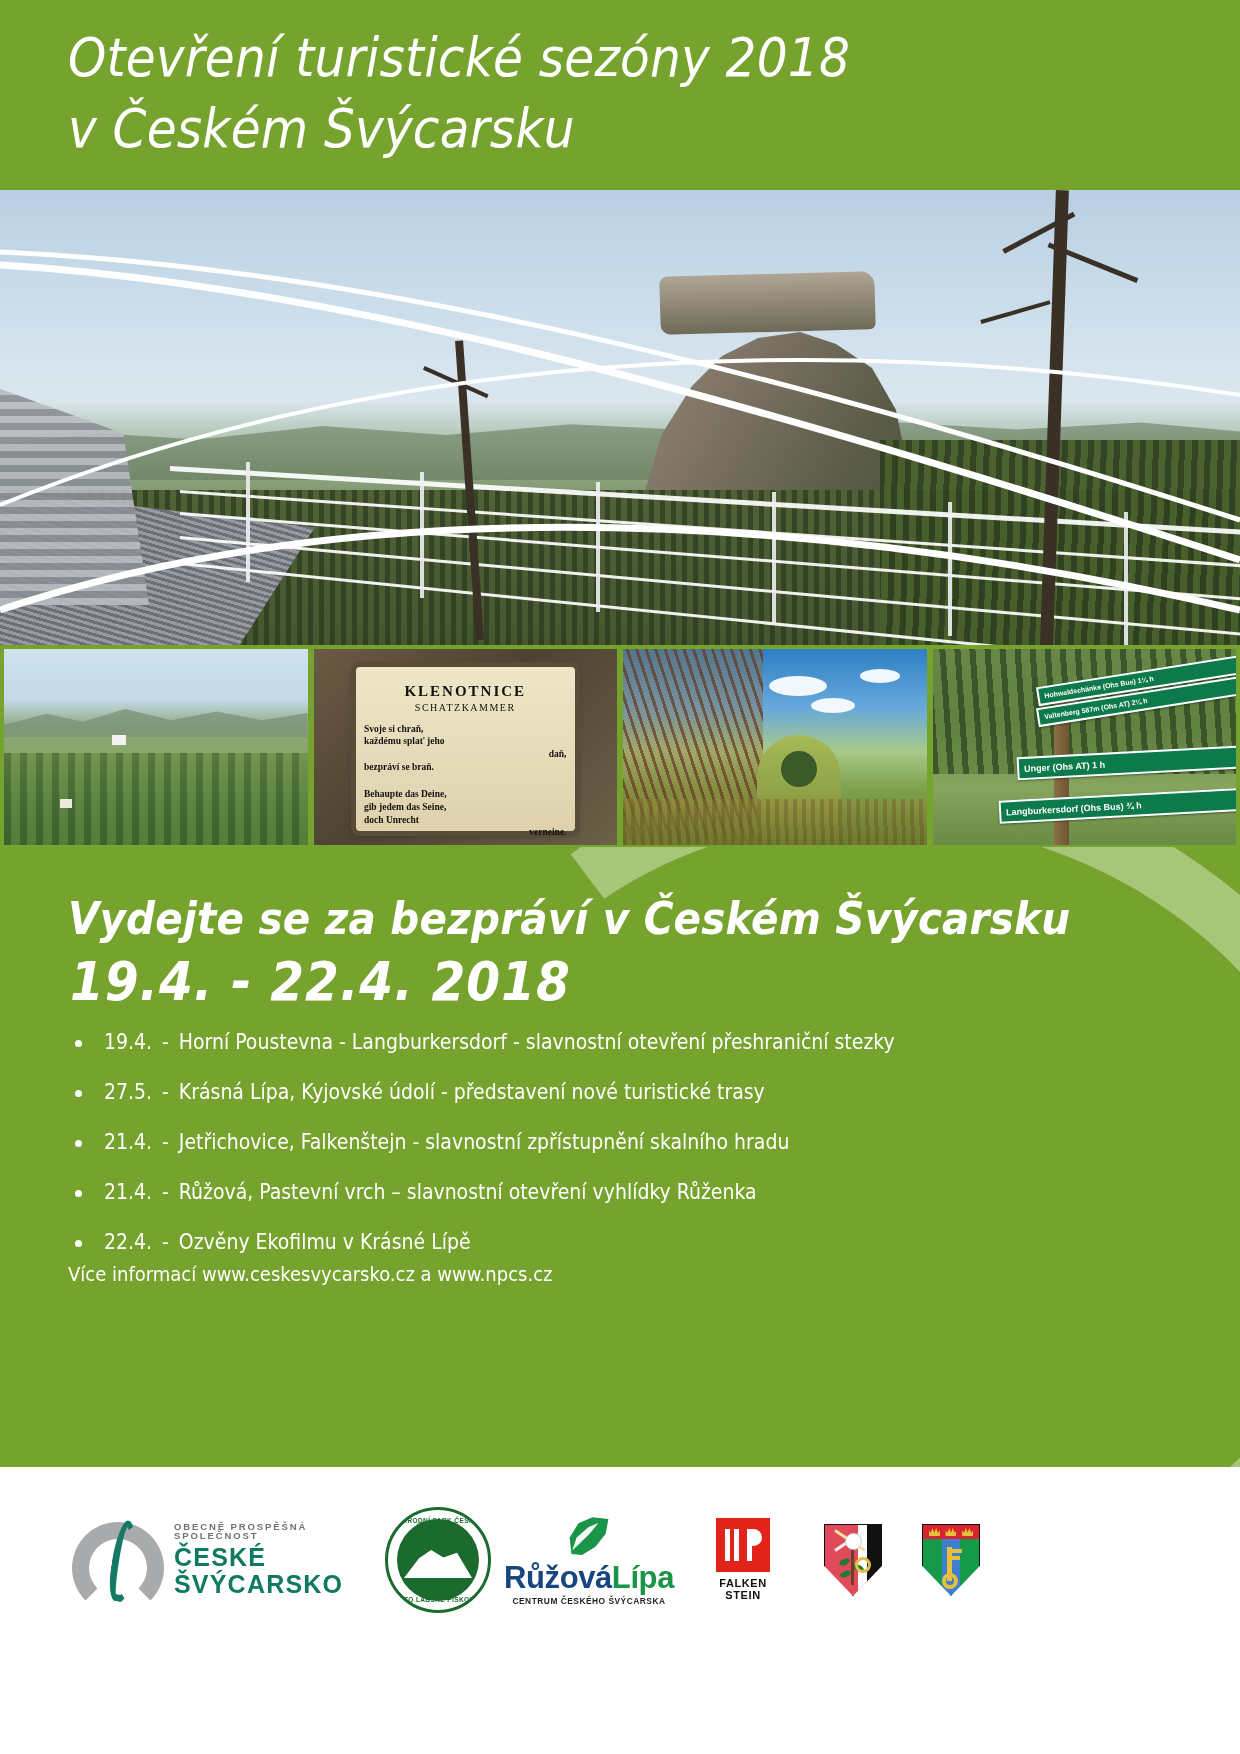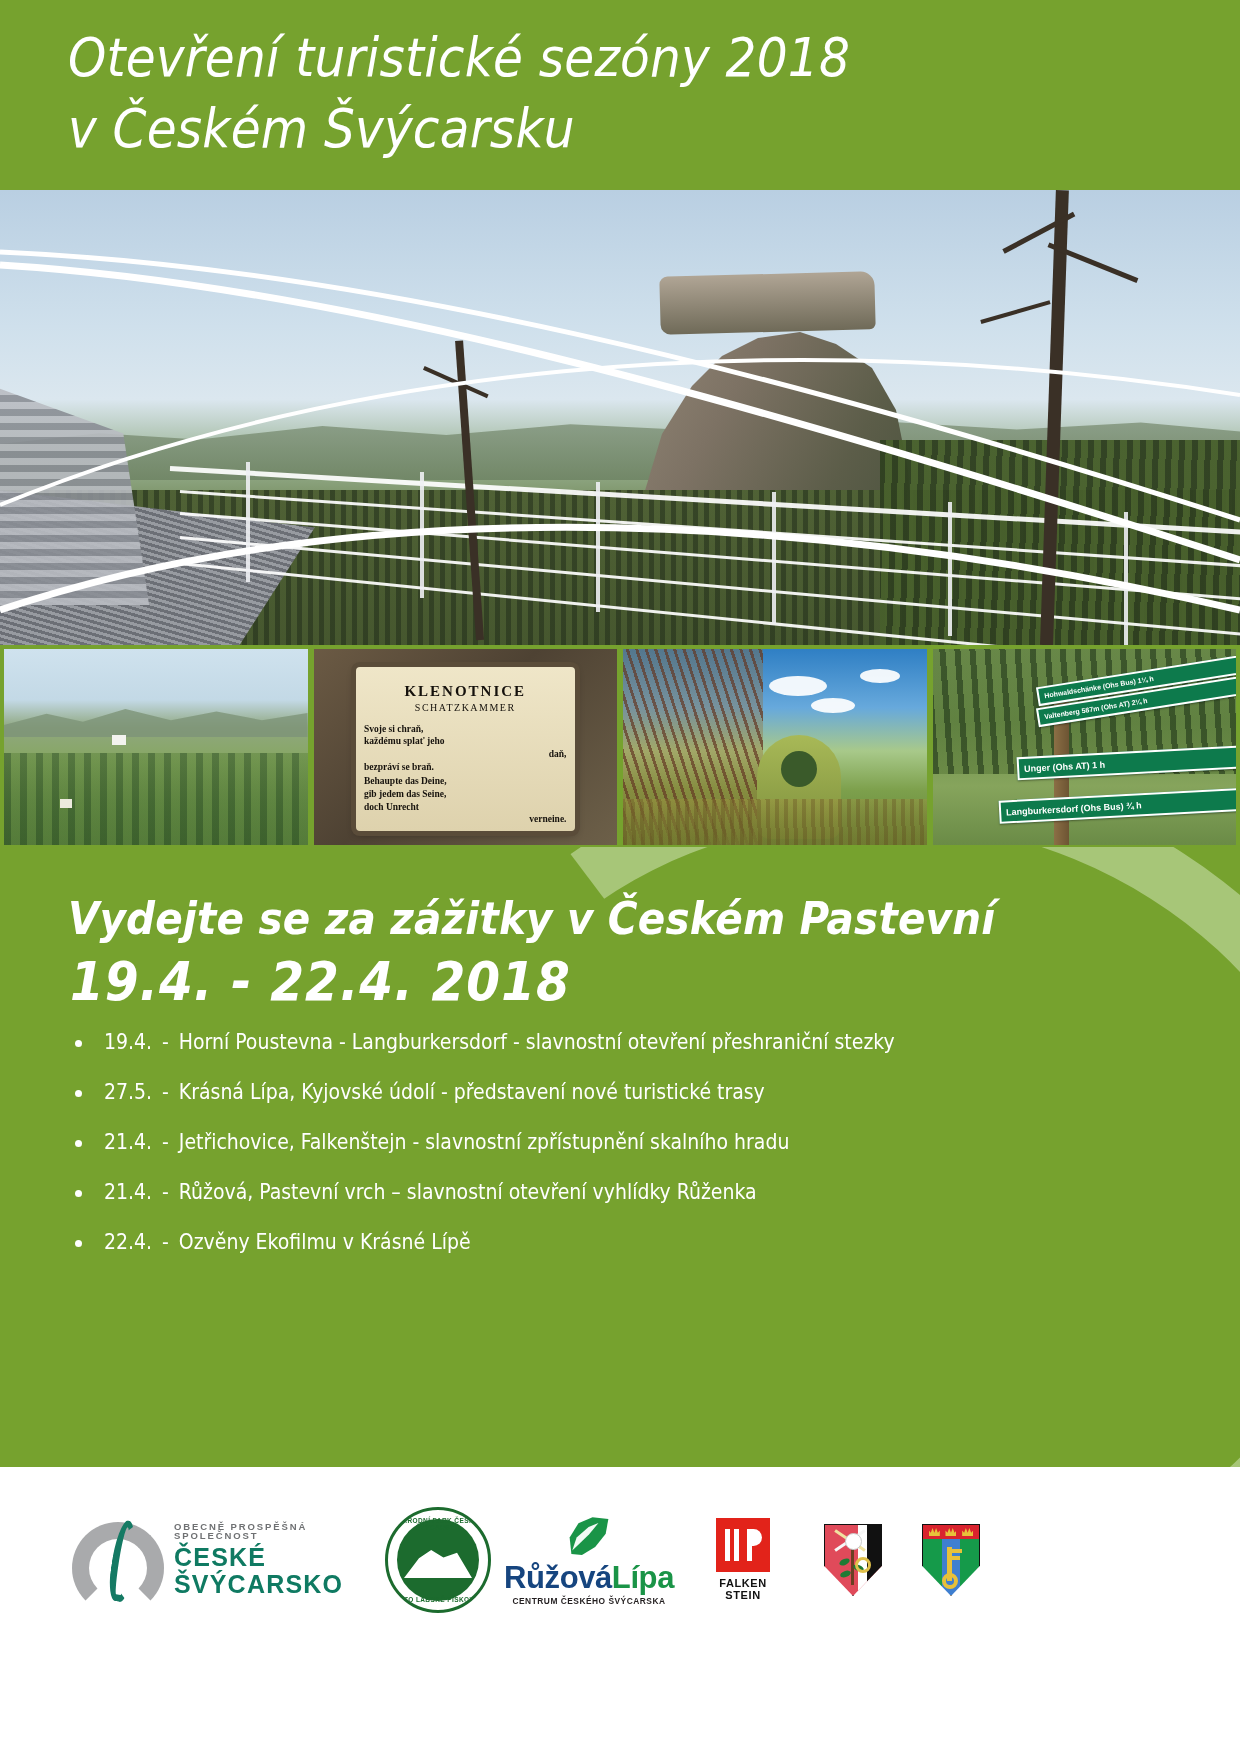--- a/index.html
+++ b/index.html
@@ -112,21 +112,21 @@
     background:linear-gradient(#efe6c8,#ded2ad);
     border-radius:4px;
     box-shadow:0 0 0 5px #5a4c39, 0 3px 8px rgba(0,0,0,.45);
     color:#15110c;text-align:center;
     font-family:"Liberation Serif",serif;
   }
   .plaque .pl-h1{font-size:15px;font-weight:700;letter-spacing:2px;margin-top:16px;}
   .plaque .pl-h2{font-size:10px;font-weight:400;letter-spacing:1.5px;margin-top:2px;}
   .plaque .pl-body{font-size:9.5px;font-weight:700;line-height:1.35;margin-top:10px;padding:0 8px;text-align:left;}
   .plaque .pl-r{text-align:right;}
-  .plaque .pl-b2{margin-top:1px;}
+  .plaque .pl-b2{margin-top:14px;}
 
   .t3{background:linear-gradient(#2f7fc4 0%,#67a9dc 30%,#a8c98a 52%,#7da04c 72%,#5d8238 100%);}
   .t3 .cloud{position:absolute;background:#fff;border-radius:50%;opacity:.92;}
   .t3 .sculpt{
     position:absolute;left:44%;top:44%;width:84px;height:104px;
     background:linear-gradient(#a8b957,#7d8f3c);
     border-radius:46px 46px 14px 14px;
   }
   .t3 .sculpt-hole{
     position:absolute;left:52%;top:52%;width:36px;height:36px;border-radius:50%;
@@ -411,41 +411,42 @@
   <svg class="swoosh" viewBox="0 0 1240 660" preserveAspectRatio="none">
     <path d="M0 75 C 330 95, 720 200, 1240 370" stroke="#ffffff" stroke-width="7" fill="none"></path>
     <path d="M0 62 C 360 78, 760 175, 1240 330" stroke="#ffffff" stroke-width="5" fill="none"></path>
     <path d="M0 420 C 300 320, 720 300, 1240 420" stroke="#ffffff" stroke-width="7" fill="none"></path>
     <path d="M0 315 C 330 180, 760 130, 1240 205" stroke="#ffffff" stroke-width="4" fill="none"></path>
   </svg>
 
   <div class="body-green">
     <div class="body-curve"></div>
 
-    <div class="headline">Vydejte se za zážitky v Českém Pastevní</div>
+    <div class="headline">Vydejte se za bezpráví v Českém Švýcarsku</div>
     <div class="dateline">19.4. - 22.4. 2018</div>
 
     <ul class="events">
       <li>
         <span class="ev-date">19.4.</span><span class="ev-dash">-</span><span>Horní Poustevna - Langburkersdorf - slavnostní otevření přeshraniční stezky</span>
       </li>
       <li>
         <span class="ev-date">27.5.</span><span class="ev-dash">-</span><span>Krásná Lípa, Kyjovské údolí - představení nové turistické trasy</span>
       </li>
       <li>
         <span class="ev-date">21.4.</span><span class="ev-dash">-</span><span>Jetřichovice, Falkenštejn - slavnostní zpřístupnění skalního hradu</span>
       </li>
       <li>
         <span class="ev-date">21.4.</span><span class="ev-dash">-</span><span>Růžová, Pastevní vrch – slavnostní otevření vyhlídky Růženka</span>
       </li>
       <li>
         <span class="ev-date">22.4.</span><span class="ev-dash">-</span><span>Ozvěny Ekofilmu v Krásné Lípě</span>
       </li>
     </ul>
 
+    <div class="moreinfo">Více informací www.ceskesvycarsko.cz a www.npcs.cz</div>
 
   </div>
 
   <div class="footer">
     <div class="footer-logos">
 
       <div class="flogo f1">
         <div class="ops-mark">
           <div class="ops-arc"></div>
           <div class="ops-hook"></div>

